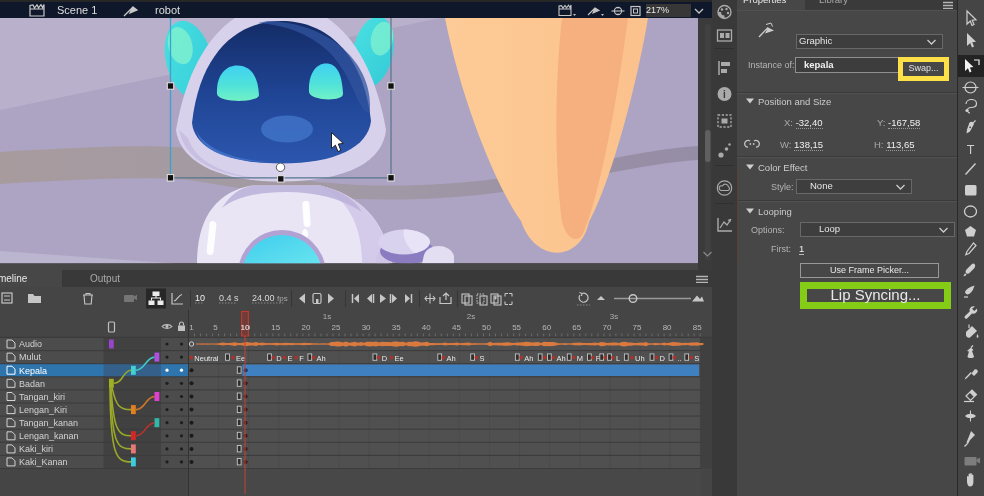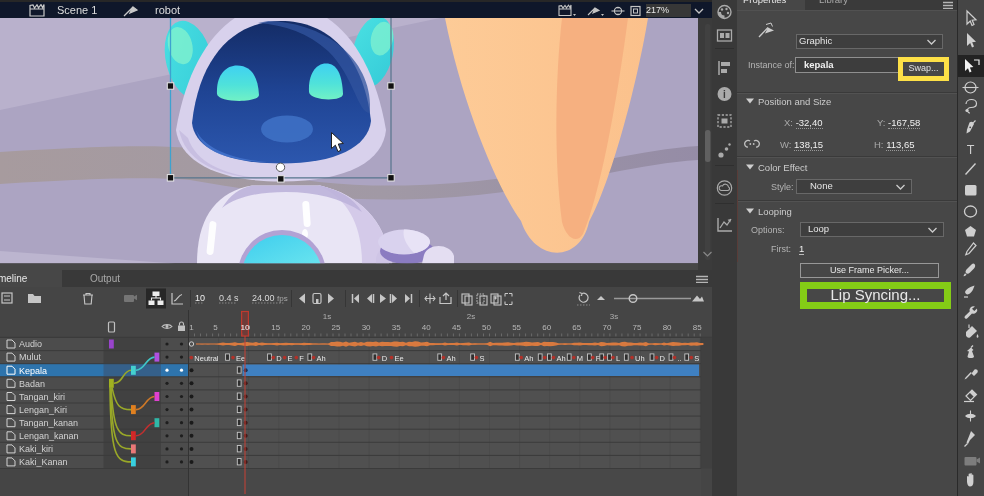--- a/index.html
+++ b/index.html
@@ -476,21 +476,21 @@
     <div style="position:absolute;left:59px;top:179px;width:101px;height:13px;background:#3e3e3e;border:1px solid #686868;font-size:9.5px;color:#e6e6e6;line-height:12px;padding-left:13px">None<svg style="position:absolute;right:6px;top:4px" width="9" height="6">
         <path d="M0.5,1 L4.5,5 L8.5,1" fill="none" stroke="#cccccc" stroke-width="1.3"></path>
       </svg></div>
     <div style="position:absolute;left:0;top:200px;width:220px;height:1px;background:#3a3a3a"></div>
     <div style="position:absolute;left:0;top:201px;width:220px;height:1px;background:#525252"></div>
     <svg style="position:absolute;left:9px;top:208px" width="8" height="6">
       <path d="M0,0.5 L8,0.5 L4,5.5 Z" fill="#cfcfcf"></path>
     </svg>
     <div style="position:absolute;left:21px;top:206px;font-size:9.5px;color:#cccccc">Looping</div>
     <div style="position:absolute;left:14px;top:225px;font-size:9px;color:#b4b4b4">Options:</div>
-    <div style="position:absolute;left:63px;top:222px;width:135px;height:13px;background:#3e3e3e;border:1px solid #686868;font-size:9.5px;color:#e6e6e6;line-height:12px;padding-left:7px">Loop<svg style="position:absolute;right:6px;top:4px" width="9" height="6">
+    <div style="position:absolute;left:63px;top:222px;width:135px;height:13px;background:#3e3e3e;border:1px solid #686868;font-size:9.5px;color:#e6e6e6;line-height:12px;padding-left:18px">Loop<svg style="position:absolute;right:6px;top:4px" width="9" height="6">
         <path d="M0.5,1 L4.5,5 L8.5,1" fill="none" stroke="#cccccc" stroke-width="1.3"></path>
       </svg></div>
     <div style="position:absolute;left:34px;top:244px;font-size:9px;color:#b4b4b4">First:</div>
     <div style="position:absolute;left:62px;top:243px;font-size:9.5px;color:#f0f0f0;border-bottom:1px solid #bbb">1</div>
     <div style="position:absolute;left:63px;top:263px;width:137px;height:13px;border:1px solid #989898;font-size:9px;color:#e8e8e8;line-height:12px;text-align:center">Use Frame Picker...</div>
     <div style="position:absolute;left:63px;top:282px;width:137px;height:13px;border:7px solid #84cc16;font-size:15px;color:#e8e8e8;line-height:12px;text-align:center">Lip Syncing...</div>
     <div style="position:absolute;left:0;top:170px;width:1px;height:92px;background:#5a3c38"></div>
   </div>
 <svg style="position:absolute;left:957px;top:0" width="27" height="496" viewBox="0 0 27 496">
     <rect x="0" y="0" width="27" height="496" fill="#454545"></rect>

